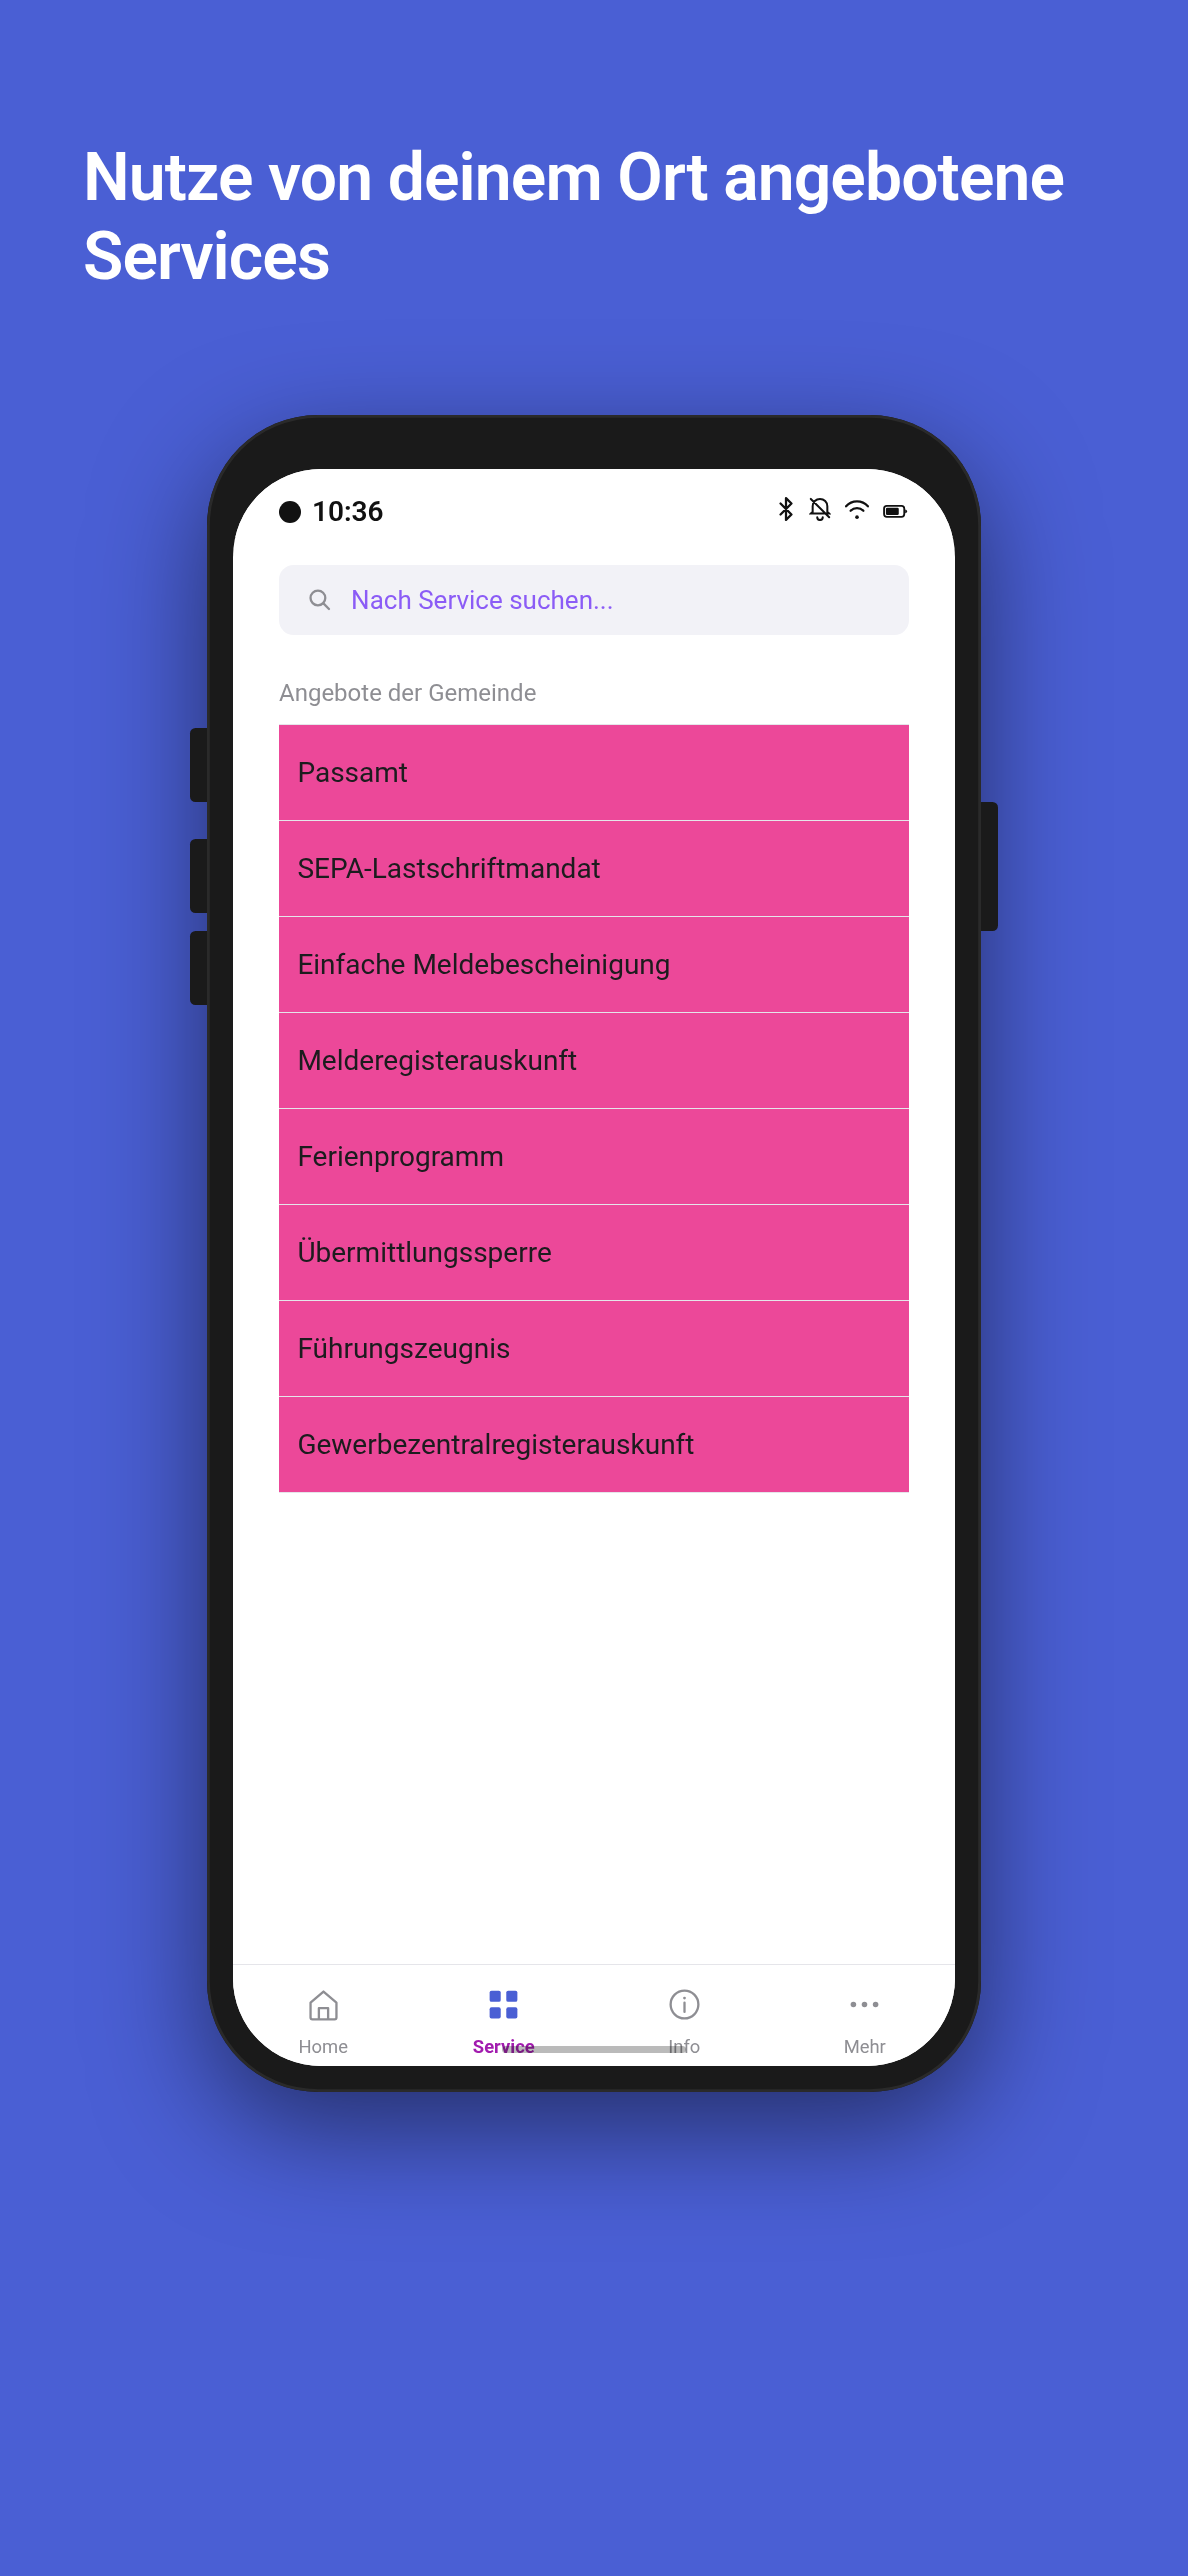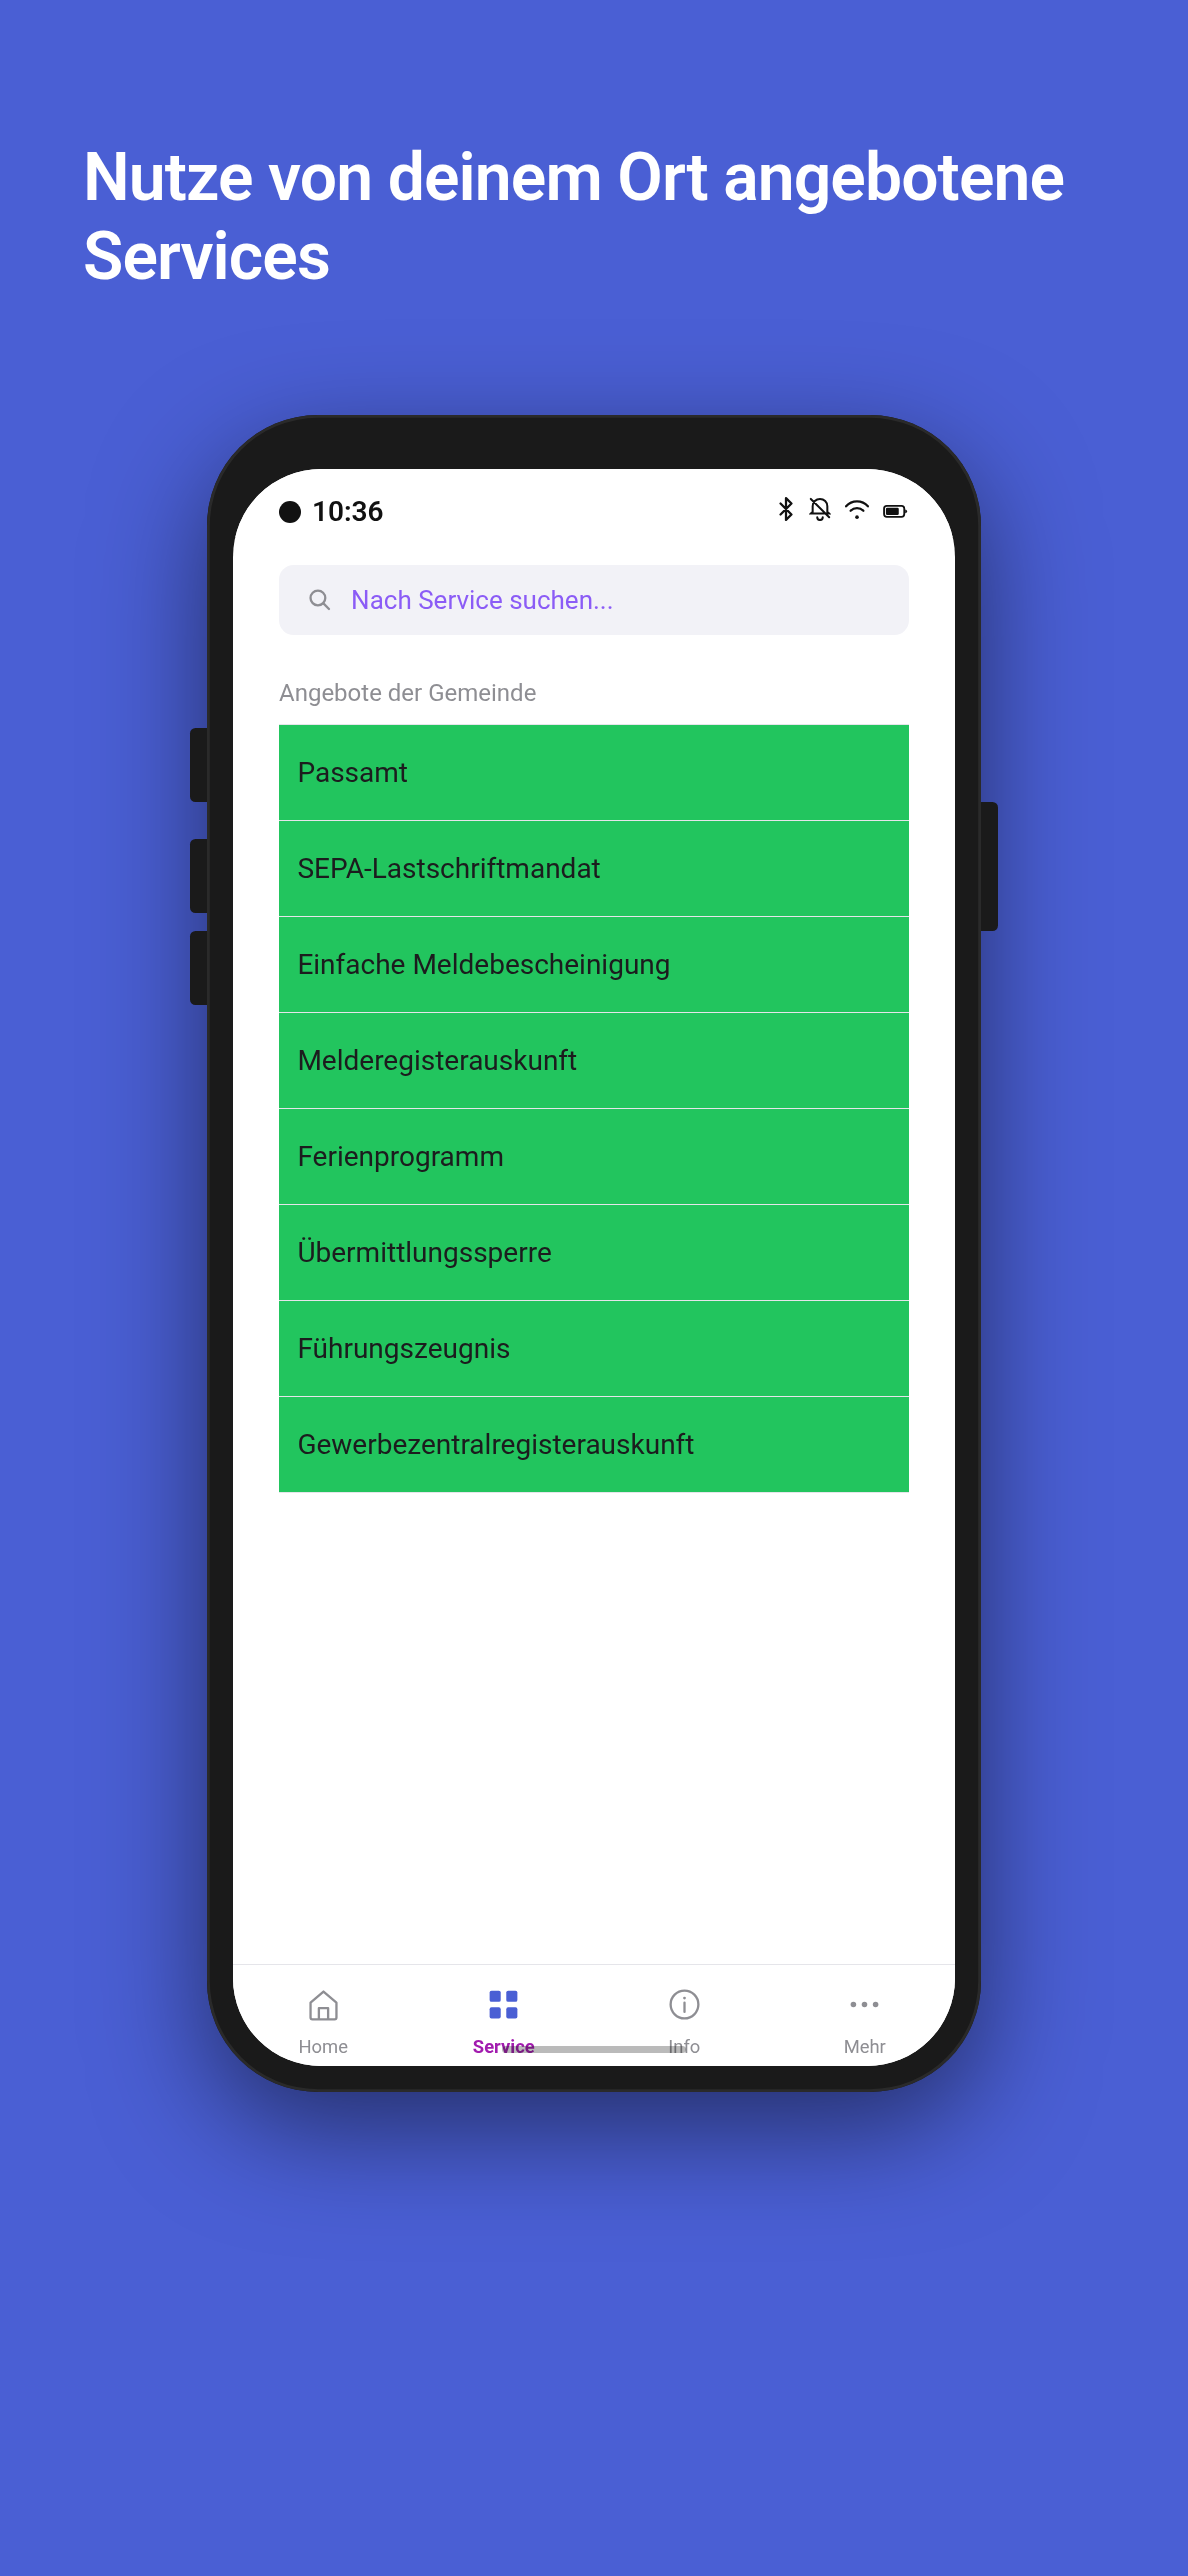--- a/index.html
+++ b/index.html
@@ -149,21 +149,21 @@
     
     .section-title {
       font-size: 24px;
       color: #8e8e93;
       margin-bottom: 16.6px;
       font-weight: 400;
     }
 
     
     .service-list {
-      background: #22c55e;
+      background: #ec4899;
     }
 
     .service-item {
       padding: 31px 18.4px;
       border-bottom: 0.9px solid #e5e5ea;
       font-size: 28px;
       color: #1c1c1e;
       font-weight: 400;
     }
 

